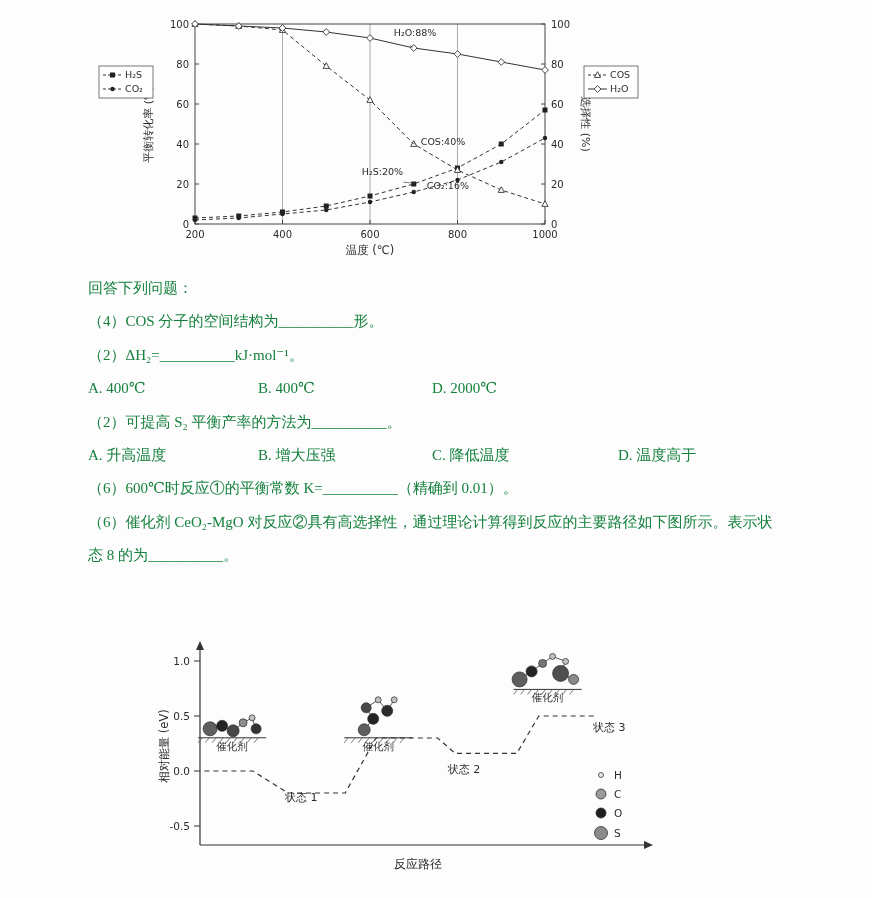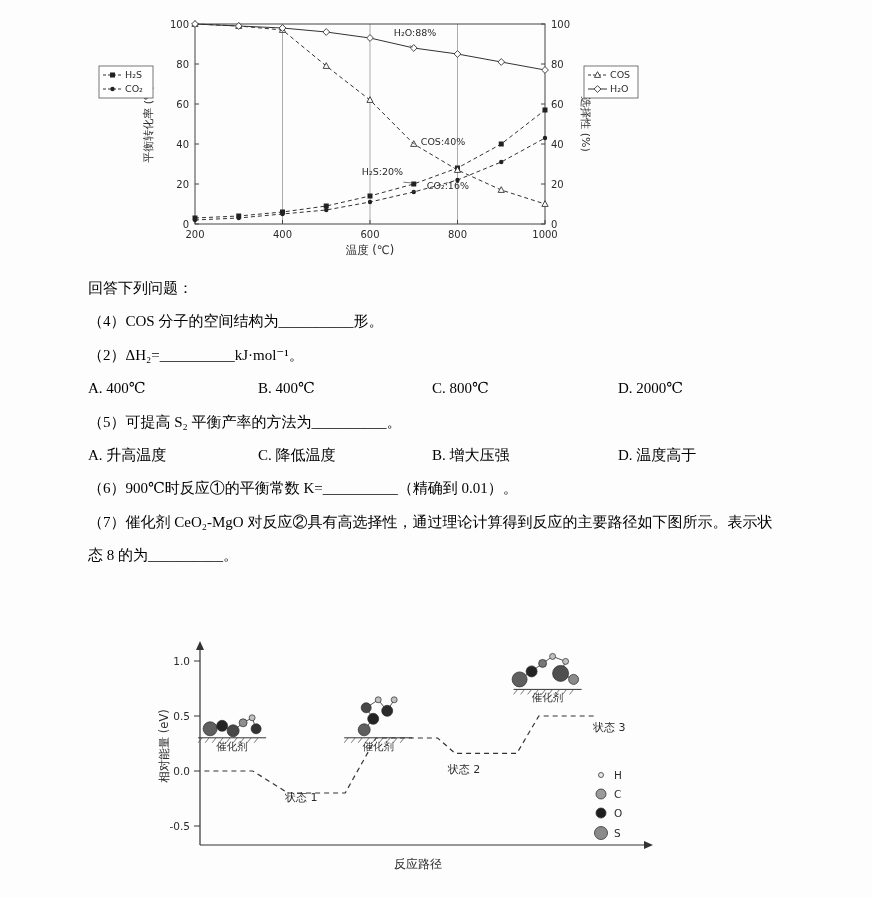--- a/index.html
+++ b/index.html
@@ -1,21 +1,21 @@
 <!DOCTYPE html>
 <html><head>
 <meta charset="utf-8">
 <style>
   *{margin:0;padding:0;box-sizing:border-box}
   html,body{width:872px;height:898px;background:#ffffff}
   body{font-family:"Liberation Serif","DejaVu Serif",serif;color:#222}
   .page{position:relative;width:872px;height:898px;background:#fdfdfd;overflow:hidden}
   #chart1{position:absolute;top:6px;left:0}
   #chart2{position:absolute;top:636px;left:0}
-  .textblock{position:absolute;top:272px;left:88px;right:36px;font-size:15px;color:#000000}
+  .textblock{position:absolute;top:272px;left:88px;right:36px;font-size:15px;color:#15803d}
   .textblock p{line-height:33.4px;white-space:nowrap}
   .opts{display:grid;grid-template-columns:170px 174px 186px 1fr;line-height:33.4px;white-space:nowrap}
   svg text{font-family:"DejaVu Sans","Liberation Sans",sans-serif}
 </style>
 </head>
 <body>
 
 <div class="page">
 
   <svg id="chart1" width="872" height="266" viewBox="0 0 872 266">
@@ -150,32 +150,31 @@
       </g>
     </svg>
 
   <div class="textblock">
     <p>回答下列问题：</p>
     <p>（4）COS 分子的空间结构为__________形。</p>
     <p>（2）ΔH₂=__________kJ·mol⁻¹。</p>
     <div class="opts">
       <span>A. 400℃</span>
       <span>B. 400℃</span>
-      <span>C. 800℃</span>
       <span>D. 2000℃</span>
     </div>
-    <p>（5）可提高 S₂ 平衡产率的方法为__________。</p>
+    <p>（2）可提高 S₂ 平衡产率的方法为__________。</p>
     <div class="opts">
       <span>A. 升高温度</span>
+      <span>B. 增大压强</span>
       <span>C. 降低温度</span>
-      <span>B. 增大压强</span>
       <span>D. 温度高于</span>
     </div>
-    <p>（6）900℃时反应①的平衡常数 K=__________（精确到 0.01）。</p>
-    <p>（7）催化剂 CeO₂-MgO 对反应②具有高选择性，通过理论计算得到反应的主要路径如下图所示。表示状</p>
+    <p>（6）600℃时反应①的平衡常数 K=__________（精确到 0.01）。</p>
+    <p>（6）催化剂 CeO₂-MgO 对反应②具有高选择性，通过理论计算得到反应的主要路径如下图所示。表示状</p>
     <p>态 8 的为__________。</p>
   </div>
 
   <svg id="chart2" width="872" height="262" viewBox="0 0 872 262">
       <g>
         <line x1="200" y1="209" x2="200" y2="10" stroke="#333" stroke-width="1.2"></line>
         <path d="M196 14 L200 5 L204 14 Z" fill="#333"></path>
         <line x1="200" y1="209" x2="648" y2="209" stroke="#333" stroke-width="1.2"></line>
         <path d="M644 205 L653 209 L644 213 Z" fill="#333"></path>
         <line x1="194" y1="25" x2="200" y2="25" stroke="#333" stroke-width="1"></line>

